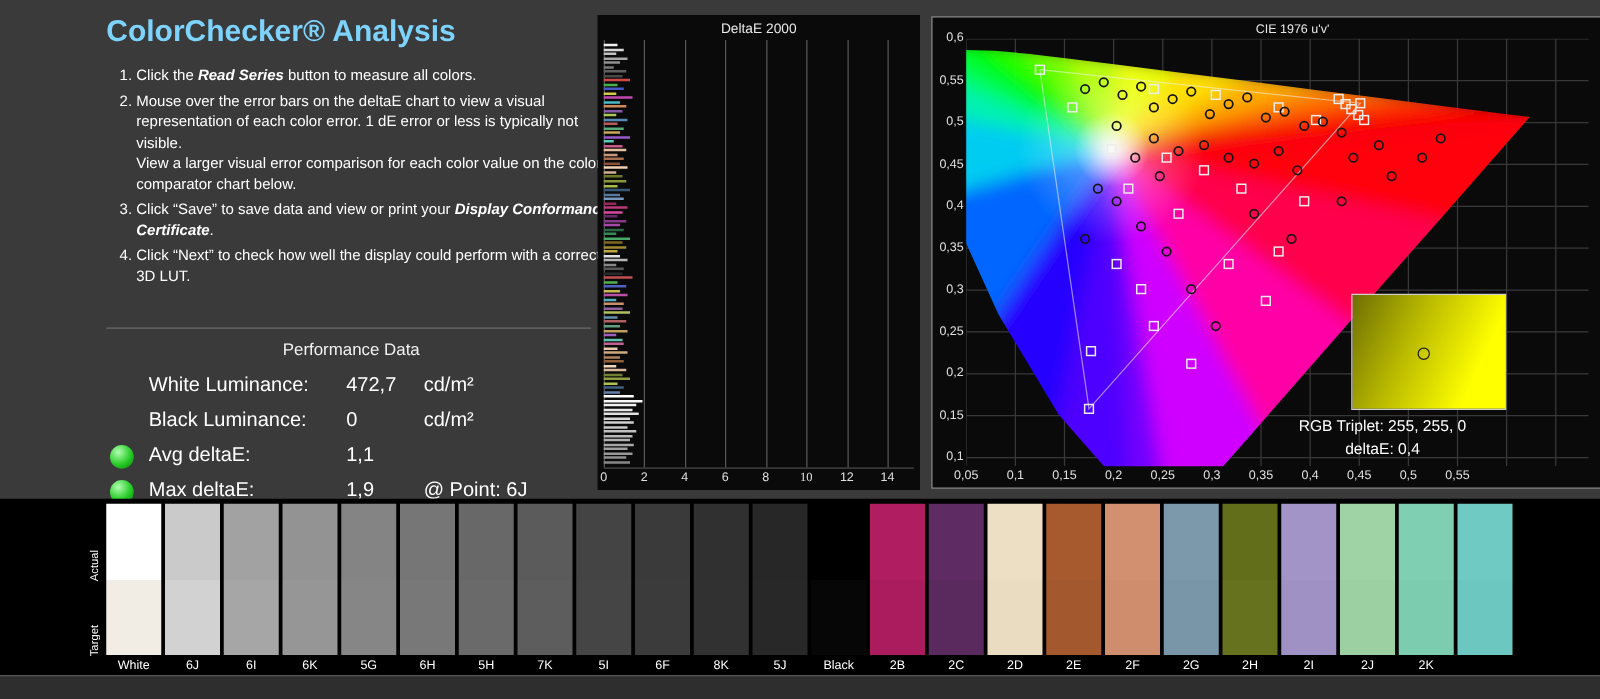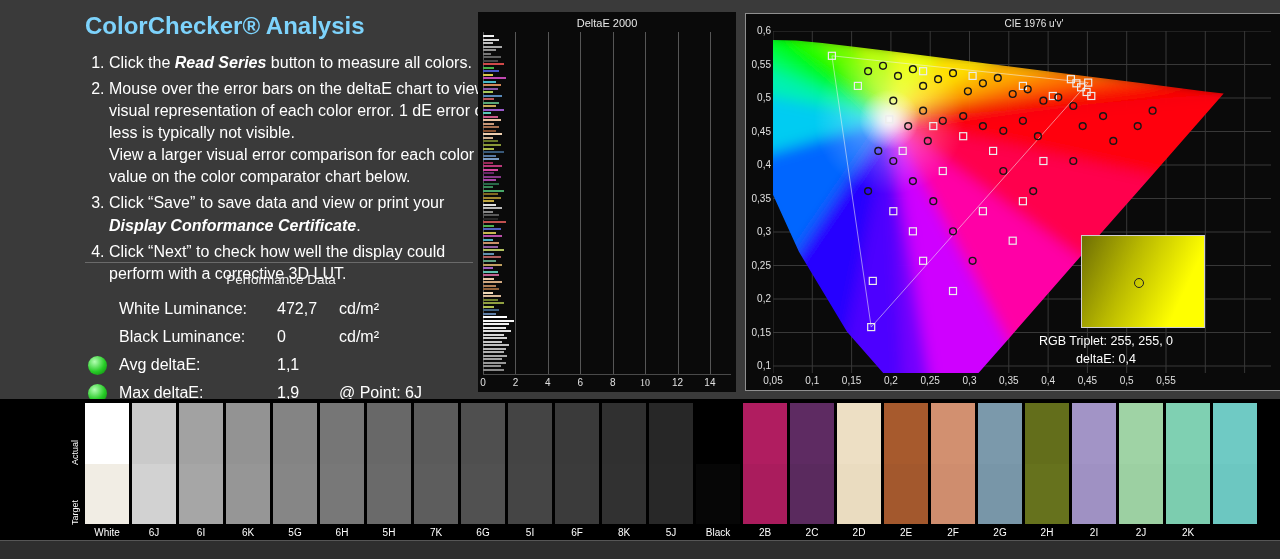--- a/index.html
+++ b/index.html
@@ -2,21 +2,21 @@
 <html><head>
 <meta charset="utf-8">
 <style>
   html,body{margin:0;padding:0;background:#2a2a2a;}
   .canvas{position:relative;width:1280px;height:559px;background:#3a3a3a;overflow:hidden;
           font-family:"Liberation Sans",sans-serif;color:#fff;}
 
   
   .page-title{position:absolute;left:85px;top:12px;font-size:24px;font-weight:600;color:#7dd3fc;}
   .instructions{position:absolute;left:85px;top:52px;width:392px;margin:0;padding:0 0 0 24px;
-                font-size:16px;line-height:1.38;color:#fff;}
+                font-size:12px;line-height:1.38;color:#fff;}
   .instructions li{margin-bottom:4px;white-space:pre-line;}
   .seg-bi{font-style:italic;font-weight:bold;}
   .divider{position:absolute;left:85px;top:262px;width:388px;height:1px;background:#6a6a6a;}
   .perf{position:absolute;left:85px;top:268px;width:392px;}
   .perf-heading{text-align:center;font-size:13.5px;margin:4px 0 8px 0;color:#f2f2f2;}
   .perf-row{display:grid;grid-template-columns:34px 158px 62px auto;align-items:center;height:28px;font-size:16px;}
   .perf-label{padding-right:8px;}
   .perf-ind-cell{display:flex;align-items:center;}
   .indicator{width:19px;height:19px;border-radius:50%;margin-left:3px;
              background:radial-gradient(circle at 35% 30%, #b2ffb2, #27cc27 55%, #0a7a0a 100%);}
@@ -437,25 +437,20 @@
           <div class="patch-actual" style="background: rgb(104, 104, 104);"></div>
           <div class="patch-target" style="background: rgb(106, 106, 106);"></div>
           <div class="patch-label">5H</div>
         </div>
         <div class="patch">
           <div class="patch-actual" style="background: rgb(91, 91, 91);"></div>
           <div class="patch-target" style="background: rgb(93, 93, 93);"></div>
           <div class="patch-label">7K</div>
         </div>
         <div class="patch">
-          <div class="patch-actual" style="background: rgb(79, 79, 79);"></div>
-          <div class="patch-target" style="background: rgb(81, 81, 81);"></div>
-          <div class="patch-label">6G</div>
-        </div>
-        <div class="patch">
           <div class="patch-actual" style="background: rgb(68, 68, 68);"></div>
           <div class="patch-target" style="background: rgb(69, 69, 69);"></div>
           <div class="patch-label">5I</div>
         </div>
         <div class="patch">
           <div class="patch-actual" style="background: rgb(58, 58, 58);"></div>
           <div class="patch-target" style="background: rgb(59, 59, 59);"></div>
           <div class="patch-label">6F</div>
         </div>
         <div class="patch">

